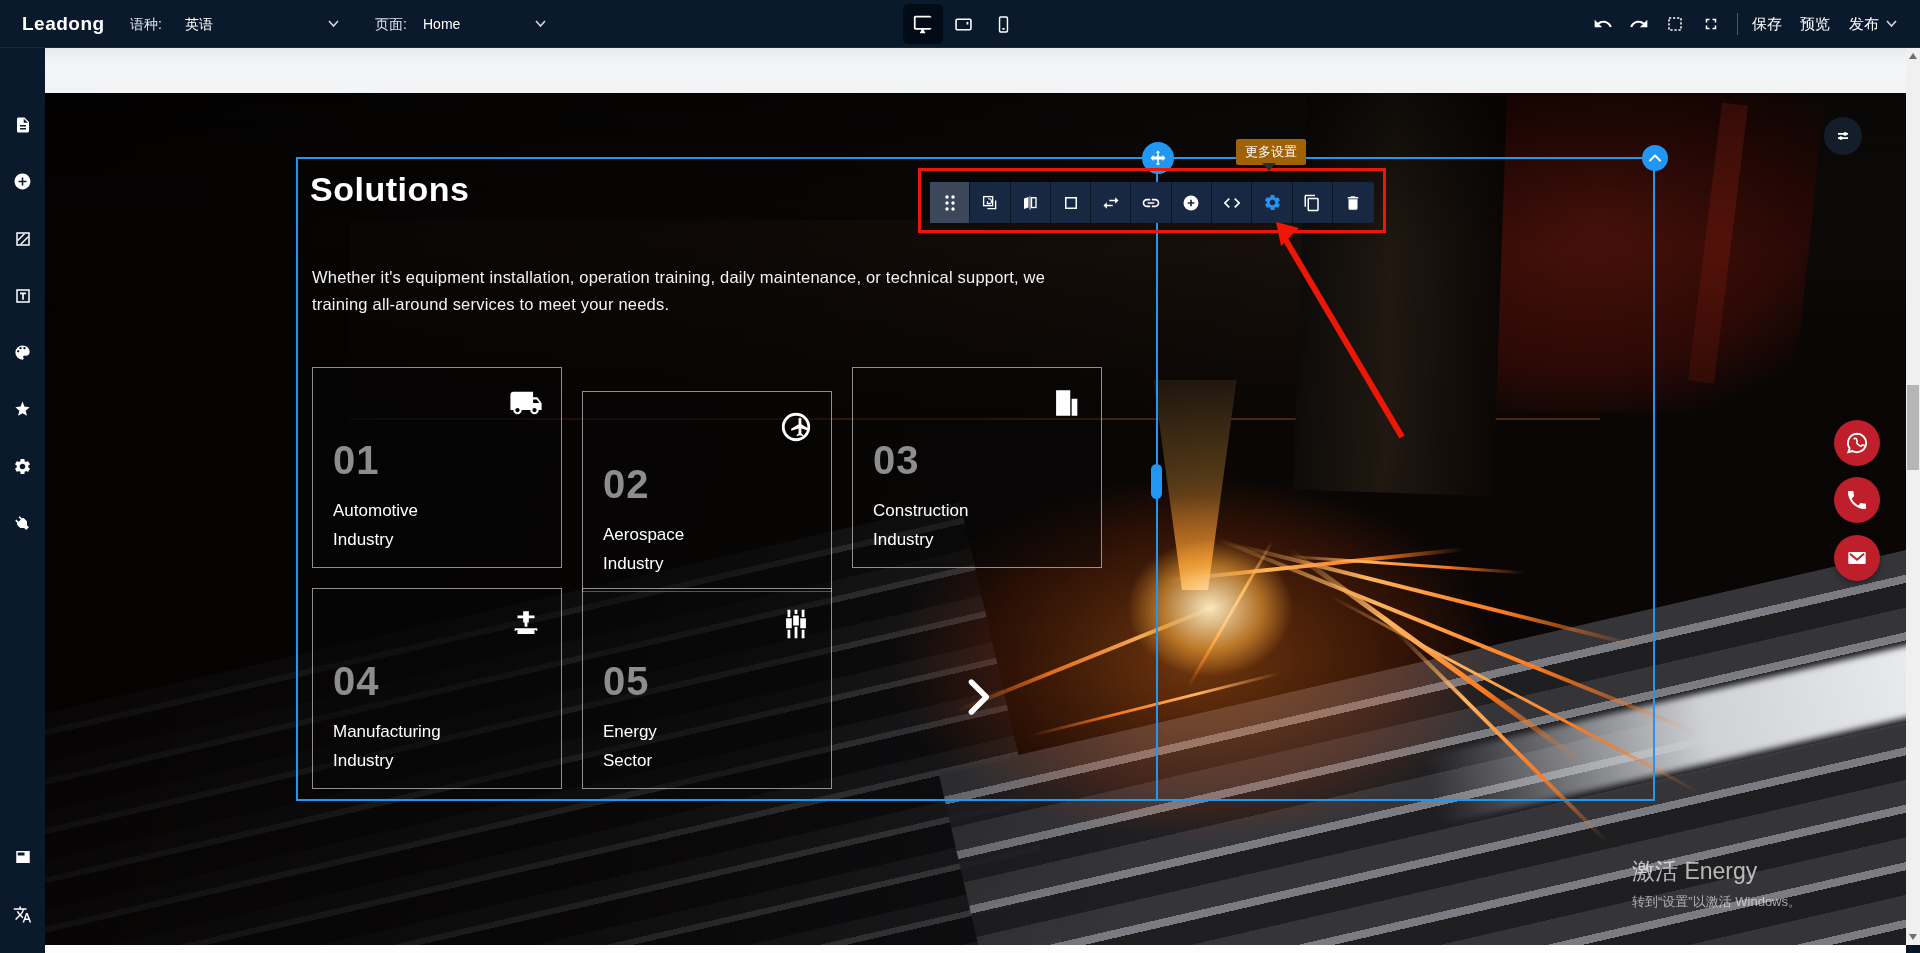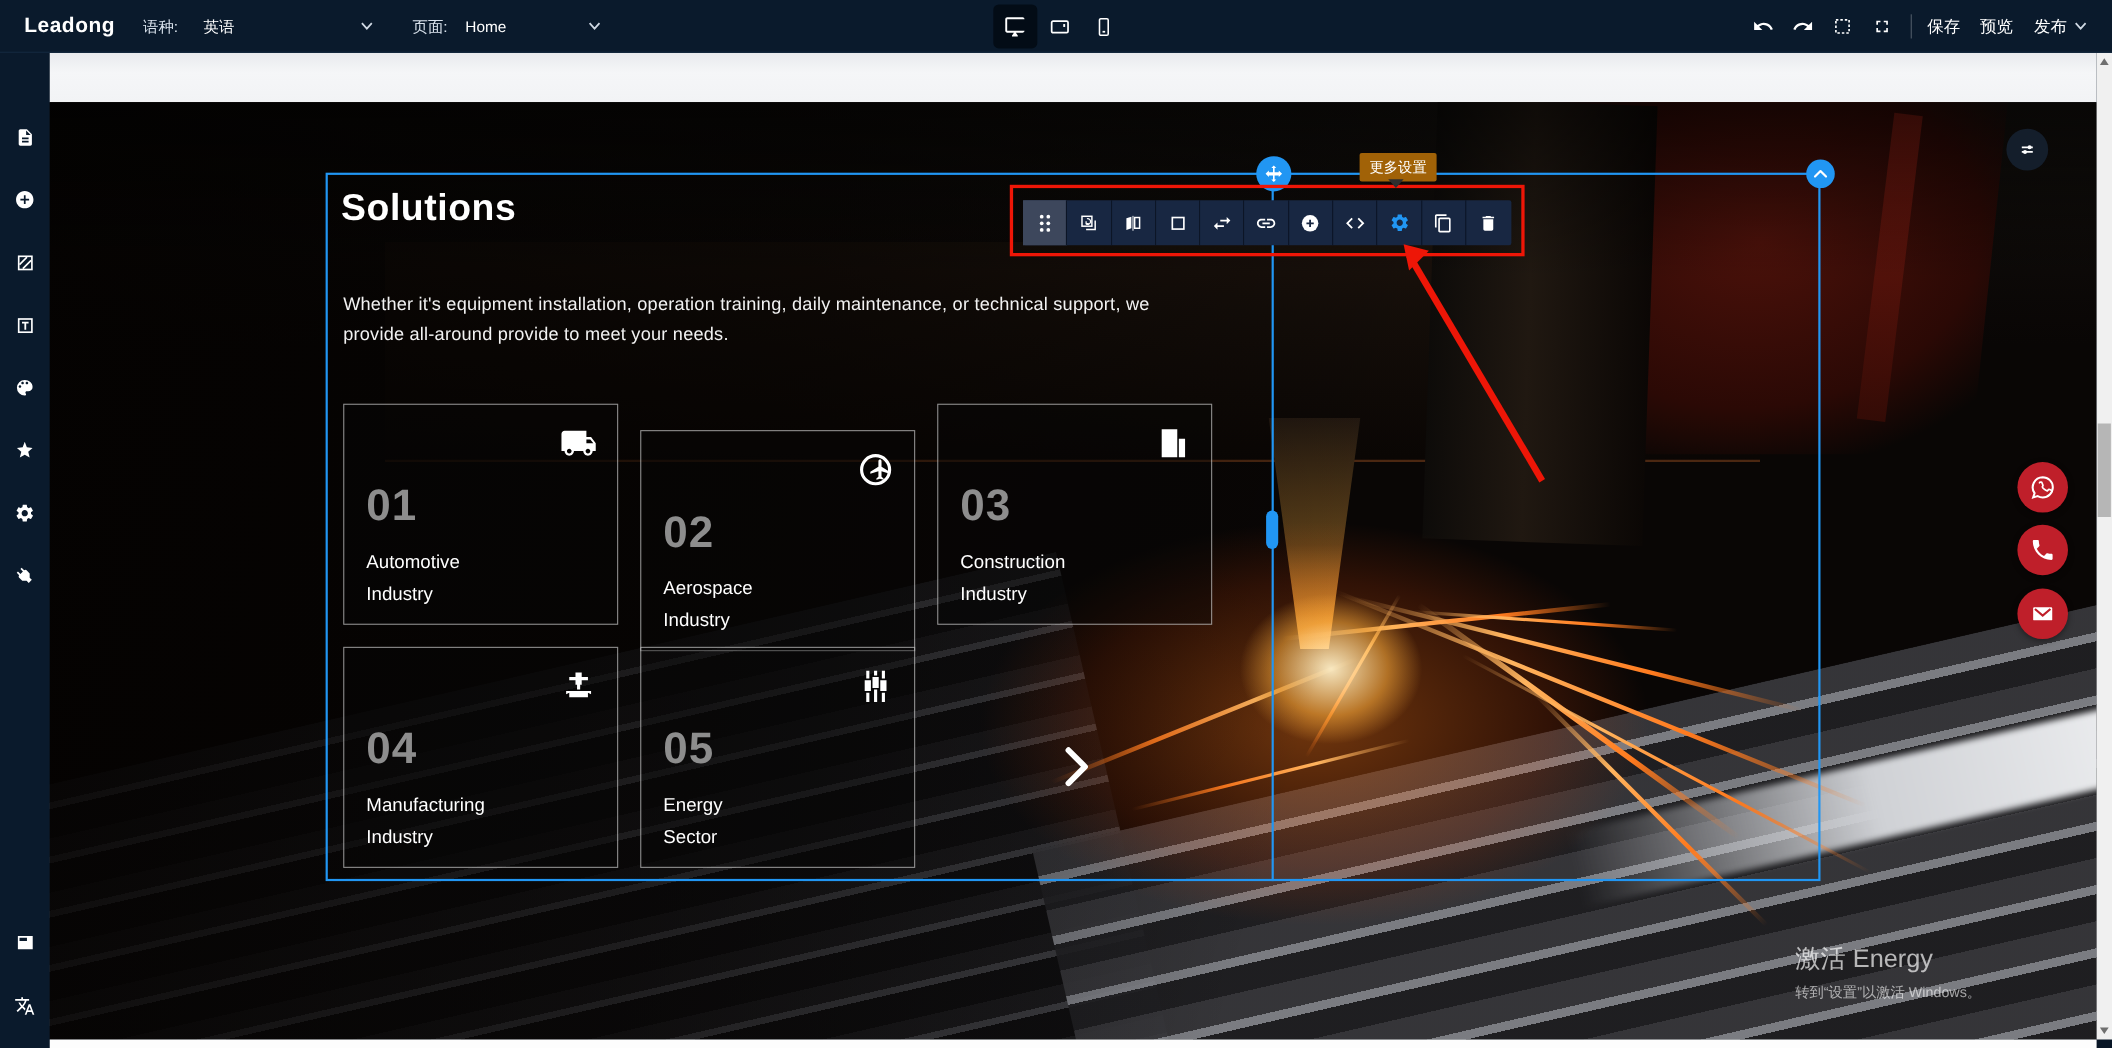--- a/index.html
+++ b/index.html
@@ -321,21 +321,21 @@
   <div class="spark sk7"></div>
     <div class="spark sk8"></div>
     <div class="spark sk9"></div>
   <div class="spark sk10"></div>
   <div class="hv h-core"></div>
   <div class="hv h-vig"></div>
   <div class="hv h-vig2"></div>
 </div>
 
 <div id="sec-title">Solutions</div>
-<div id="sec-desc">Whether it's equipment installation, operation training, daily maintenance, or technical support, we provide all-around provide to meet your needs.</div>
+<div id="sec-desc">Whether it's equipment installation, operation training, daily maintenance, or technical support, we training all-around services to meet your needs.</div>
 
 <div class="card c1">
   <div class="cicon">
     <svg width="34" height="34" viewBox="0 0 24 24" fill="#fff">
         <path d="M20 8h-3V4H3c-1.1 0-2 .9-2 2v11h2c0 1.66 1.34 3 3 3s3-1.34 3-3h6c0 1.66 1.34 3 3 3s3-1.34 3-3h2v-5l-3-4zM6 18.5c-.83 0-1.5-.67-1.5-1.5s.67-1.5 1.5-1.5 1.5.67 1.5 1.5-.67 1.5-1.5 1.5zm13.5-9l1.96 2.5H17V9.5h2.5zm-1.5 9c-.83 0-1.5-.67-1.5-1.5s.67-1.5 1.5-1.5 1.5.67 1.5 1.5-.67 1.5-1.5 1.5z"></path>
       </svg>
   </div>
   <div class="cnum">01</div>
   <div class="clab">
     <div>Automotive</div>

